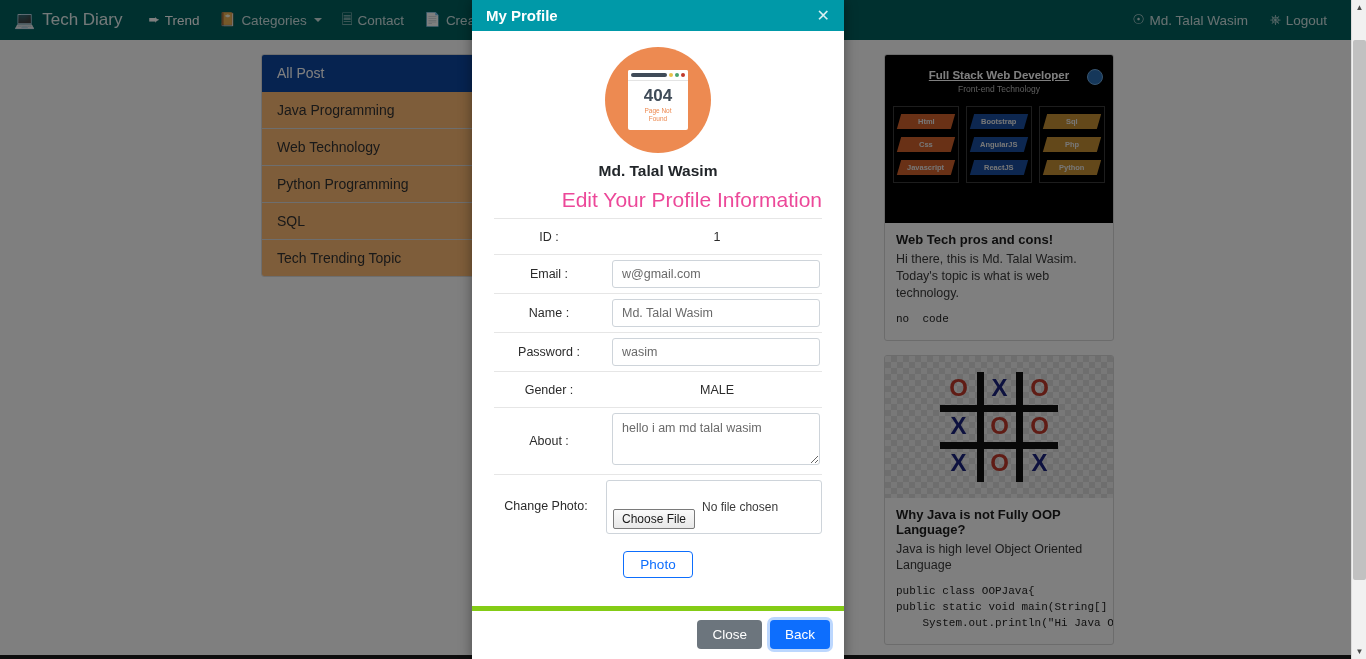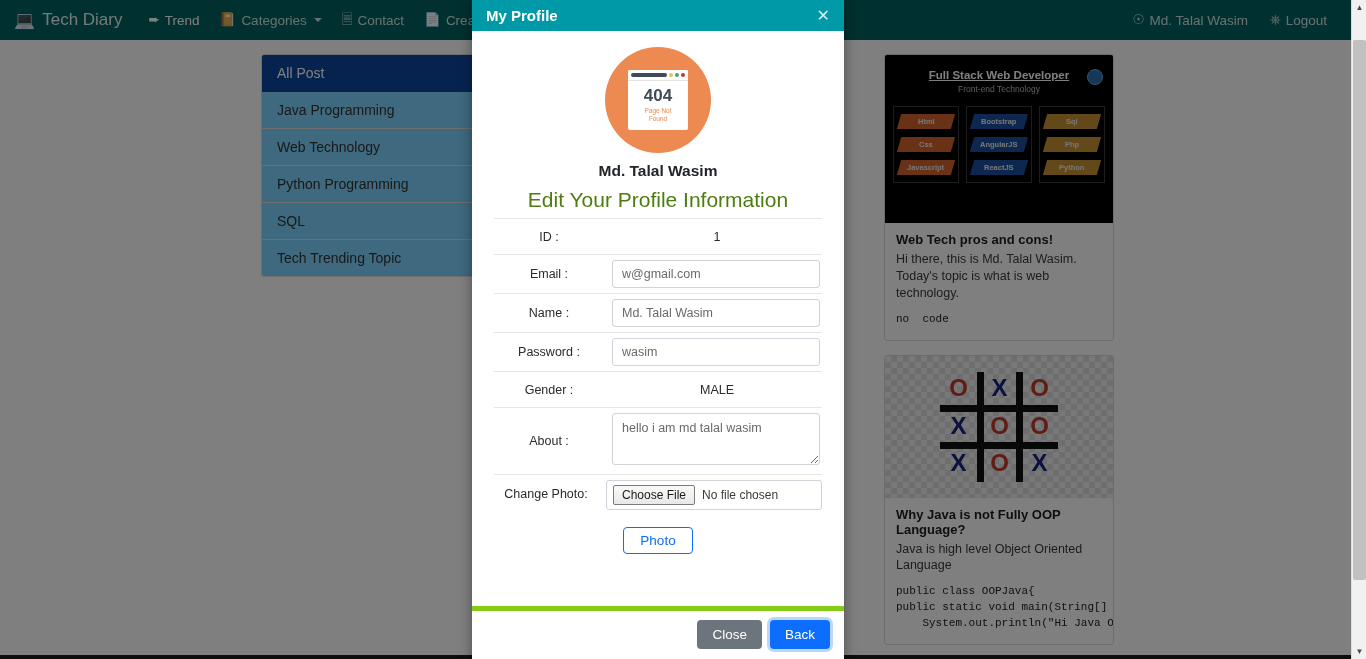--- a/index.html
+++ b/index.html
@@ -83,21 +83,21 @@
     border: 1px solid #dddddd;
     border-radius: 3px;
     overflow: hidden;
     align-self: flex-start;
   }
   .side-item {
     padding: 10px 15px;
     font-size: 14px;
     color: #333333;
     border-bottom: 1px solid #dddddd;
-    background: #7dd3fc;
+    background: #fdba74;
     white-space: nowrap;
   }
   .side-item:last-child { border-bottom: none; }
   .side-item.active {
     background: #0d47a1;
     color: #ffffff;
     border-bottom-color: #0d47a1;
   }
 
   .cards {
@@ -304,23 +304,23 @@
     padding-top: 3px;
   }
   .avatar-name {
     text-align: center;
     font-size: 15.5px;
     font-weight: bold;
     color: #212529;
     margin-top: 9px;
   }
   .form-heading {
-    text-align: center;
+    text-align: right;
     font-size: 21px;
-    color: #4d7c0f;
+    color: #ec4899;
     margin: 8px 0 6px 0;
   }
 
   .frow {
     display: flex;
     align-items: center;
     border-top: 1px solid #e6e6e6;
     min-height: 36px;
     padding: 5px 0;
   }
@@ -365,20 +365,21 @@
     background: #fff;
   }
   .filebtn {
     border: 1px solid #7a7a7a;
     background: linear-gradient(#fafafa,#e8e8e8);
     border-radius: 2px;
     font-size: 12px;
     padding: 2px 8px;
     color: #1a1a1a;
     white-space: nowrap;
+    margin-top: 24px;
   }
   .filetxt { font-size: 12px; color: #3b3b3b; }
   .label-2line { line-height: 1.25; }
 
   .save-row {
     display: flex;
     justify-content: center;
     padding: 12px 0 16px 0;
   }
   .btn-save {

